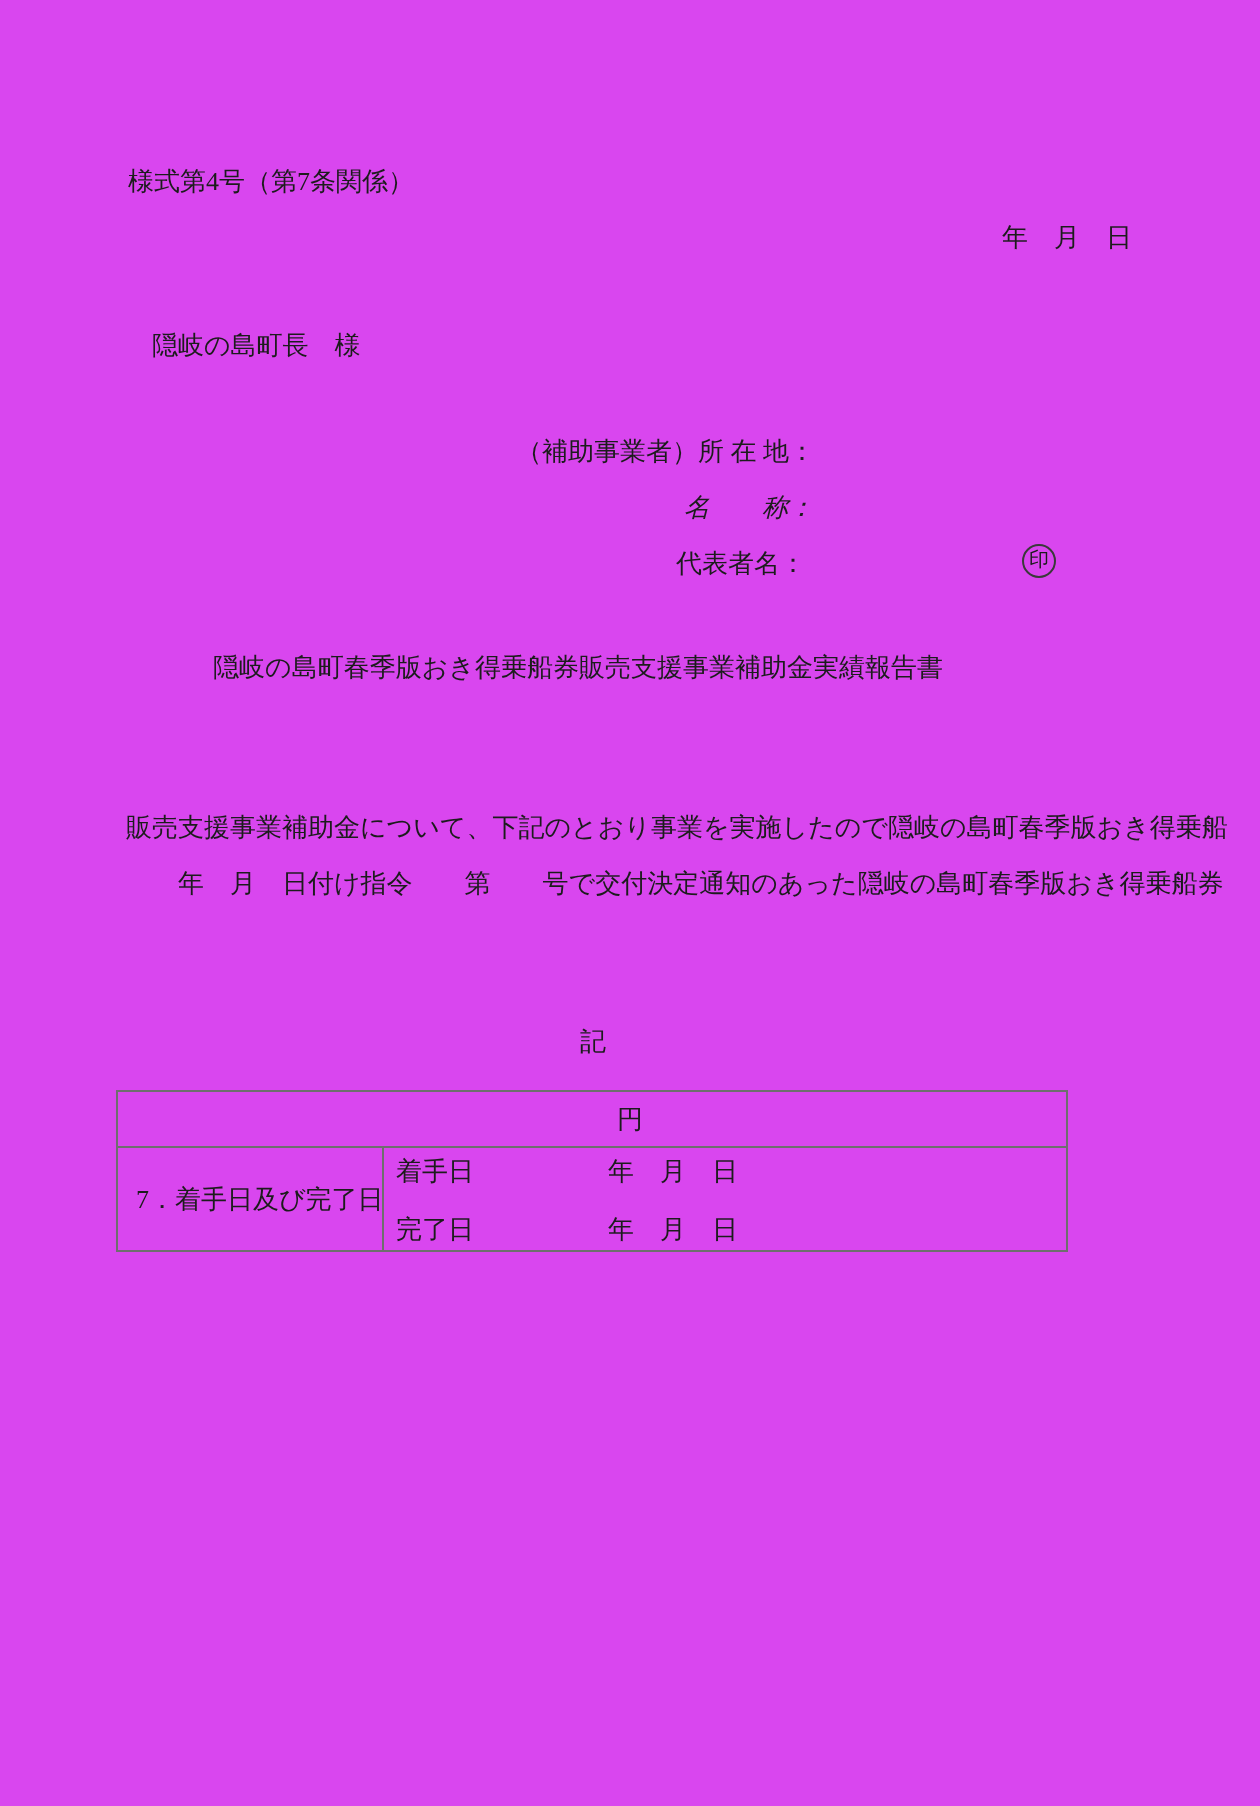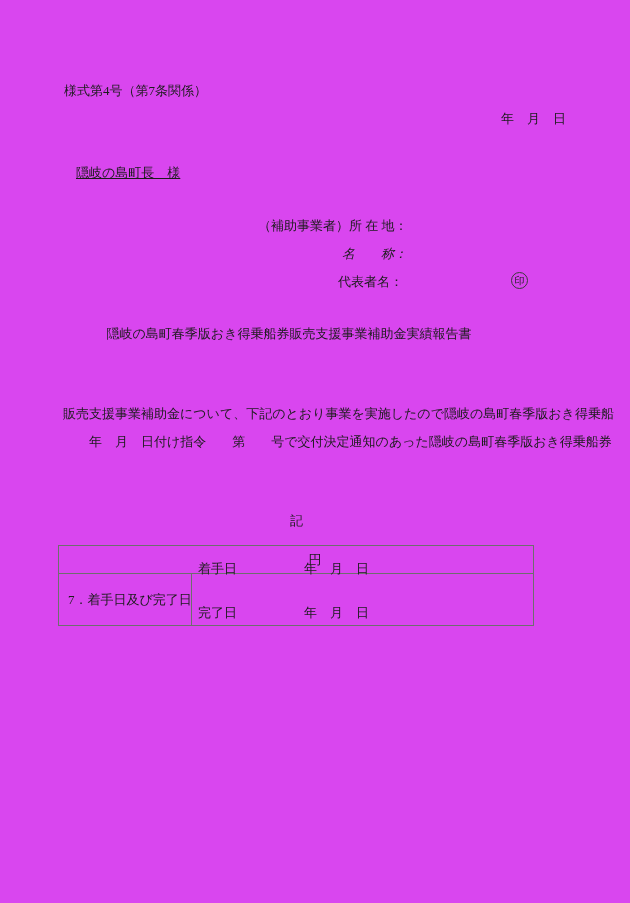--- a/index.html
+++ b/index.html
@@ -10,21 +10,21 @@
     background:#d946ef;
     font-family:"Liberation Serif","DejaVu Serif",serif;
     font-size:13px;
     color:#1c1c1c;
     overflow:hidden;
   }
   .abs{position:absolute;white-space:nowrap;line-height:14px;}
 
   .form-number{left:64px;top:84px;}
   .date-line{left:501px;top:112px;}
-  .addressee{left:76px;top:166px;text-decoration:underline;}
+  .addressee{left:76px;top:166px;}
 
   .applicant-line1{left:258px;top:219px;}
   .applicant-line2{left:342px;top:247px;font-style:italic;}
   .applicant-line3{left:338px;top:275px;}
   .seal{
     position:absolute;left:511px;top:272px;
     width:17px;height:17px;
     border:1px solid #3a3a3a;border-radius:50%;
     font-size:10px;line-height:16px;text-align:center;
     box-sizing:border-box;
@@ -45,25 +45,25 @@
   }
   .trow{display:flex;}
   .trow-1{height:27px;border-bottom:1px solid #6e6e6e;}
   .trow-2{height:51px;}
   .tcell-label{
     width:133px;border-right:1px solid #6e6e6e;
     display:flex;align-items:center;
     padding-left:9px;box-sizing:border-box;
     flex:none;
   }
-  .tcell-value{flex:1;display:flex;flex-direction:column;justify-content:flex-end;}
+  .tcell-value{flex:1;display:flex;flex-direction:column;justify-content:space-between;}
   .yen-cell{align-items:center;flex-direction:row;justify-content:center;}
   .yen-cell span{padding-left:38px;}
   .date-row{display:flex;align-items:center;line-height:24px;padding-left:6px;}
-  .date-row + .date-row{margin-top:20px;}
+  .date-row + .date-row{margin-top:5px;}
   .date-row .dl-label{width:106px;flex:none;}
   .nowrap{white-space:nowrap;}
 </style>
 </head>
 <body>
 
 <div class="page">
 
   <div class="abs form-number">様式第4号（第7条関係）</div>
 

